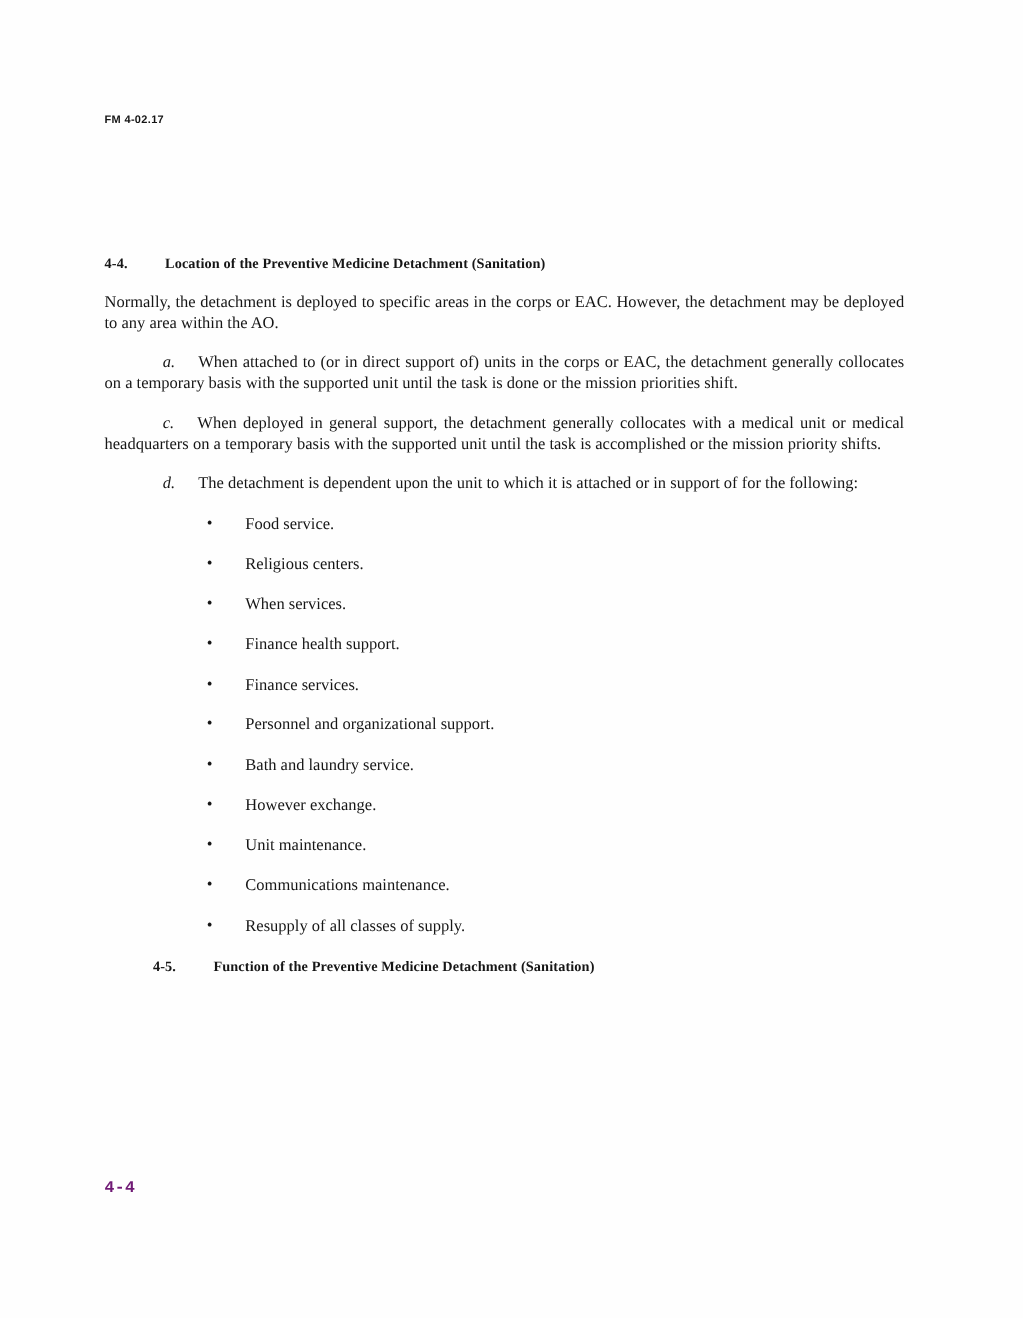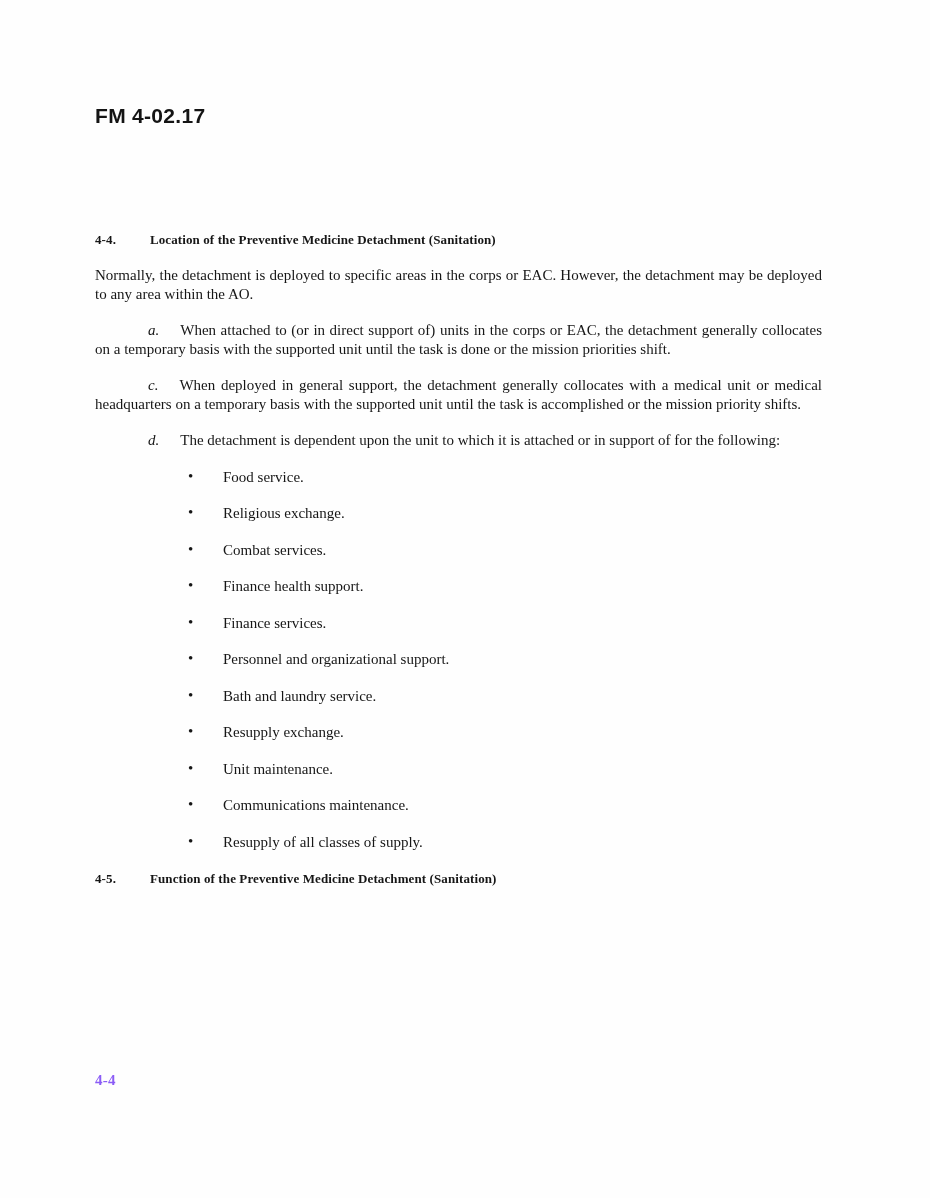--- a/index.html
+++ b/index.html
@@ -15,34 +15,34 @@
     color: #161616;
     overflow: hidden;
     font-family: "Liberation Serif", serif;
   }
   .doc-header {
     position: absolute;
     top: 104px;
     left: 95px;
     font-family: "Liberation Sans", sans-serif;
     font-weight: bold;
-    font-size: 21px;
+    font-size: 10px;
     letter-spacing: 0.3px;
     color: #141414;
     text-align: center;
   }
   .doc-footer {
     position: absolute;
     top: 1072px;
     left: 95px;
-    font-family: Liberation Serif, serif;
+    font-family: Liberation Mono, monospace;
     font-weight: bold;
     font-size: 15px;
     letter-spacing: 0.3px;
-    color: #8b5cf6;
+    color: #701a75;
   }
   .content {
     position: absolute;
     top: 230px;
     left: 95px;
     width: 727px;
     font-size: 15px;
     line-height: 18.5px;
   }
   h2.section-heading {
@@ -51,20 +51,21 @@
     margin: 0 0 17px 0;
     line-height: 19px;
     letter-spacing: 0.1px;
   }
   h2.section-heading .h-num {
     display: inline-block;
     min-width: 55px;
   }
   h2.heading-4-5 {
     margin-top: 17px;
+    margin-left: 44px;
   }
   p {
     margin: 0 0 18px 0;
     text-align: justify;
   }
   p.lettered {
     text-indent: 53px;
   }
   p.lettered .plabel {
     font-style: italic;
@@ -106,27 +107,27 @@
 
     <p class="lettered"><span class="plabel">a.</span><span class="ptext">When attached to (or in direct support of) units in the corps or EAC, the detachment generally collocates on a temporary basis with the supported unit until the task is done or the mission priorities shift.</span></p>
 
 
     <p class="lettered"><span class="plabel">c.</span><span class="ptext">When deployed in general support, the detachment generally collocates with a medical unit or medical headquarters on a temporary basis with the supported unit until the task is accomplished or the mission priority shifts.</span></p>
 
     <p class="lettered"><span class="plabel">d.</span><span class="ptext">The detachment is dependent upon the unit to which it is attached or in support of for the following:</span></p>
 
     <ul class="bullets">
       <li><span class="dot">•</span><span>Food service.</span></li>
-      <li><span class="dot">•</span><span>Religious exchange.</span></li>
-      <li><span class="dot">•</span><span>Combat services.</span></li>
+      <li><span class="dot">•</span><span>Religious centers.</span></li>
+      <li><span class="dot">•</span><span>When services.</span></li>
       <li><span class="dot">•</span><span>Finance health support.</span></li>
       <li><span class="dot">•</span><span>Finance services.</span></li>
       <li><span class="dot">•</span><span>Personnel and organizational support.</span></li>
       <li><span class="dot">•</span><span>Bath and laundry service.</span></li>
-      <li><span class="dot">•</span><span>Resupply exchange.</span></li>
+      <li><span class="dot">•</span><span>However exchange.</span></li>
       <li><span class="dot">•</span><span>Unit maintenance.</span></li>
       <li><span class="dot">•</span><span>Communications maintenance.</span></li>
       <li><span class="dot">•</span><span>Resupply of all classes of supply.</span></li>
     </ul>
 
     <h2 class="section-heading heading-4-5"><span class="h-num">4-5.</span><span class="h-title">Function of the Preventive Medicine Detachment (Sanitation)</span></h2>
 
 
   </div>
 

